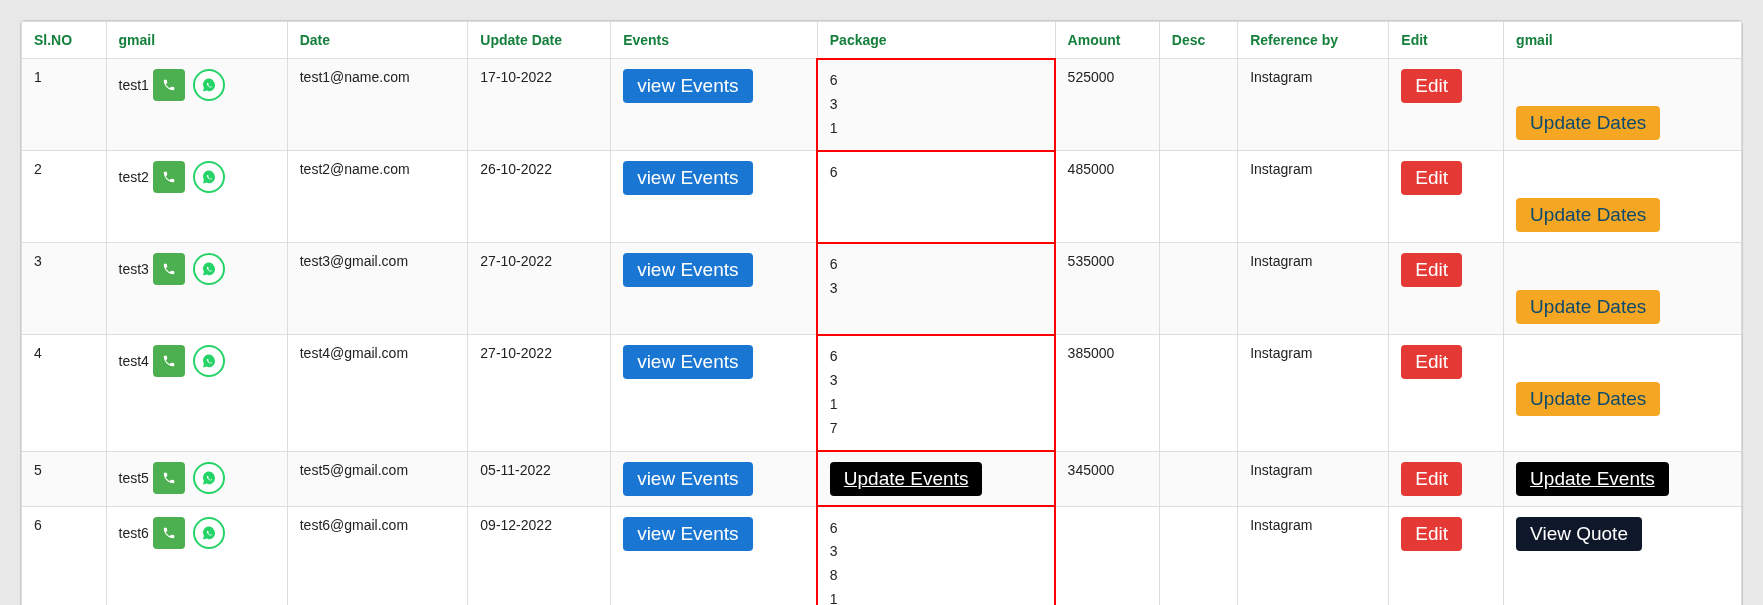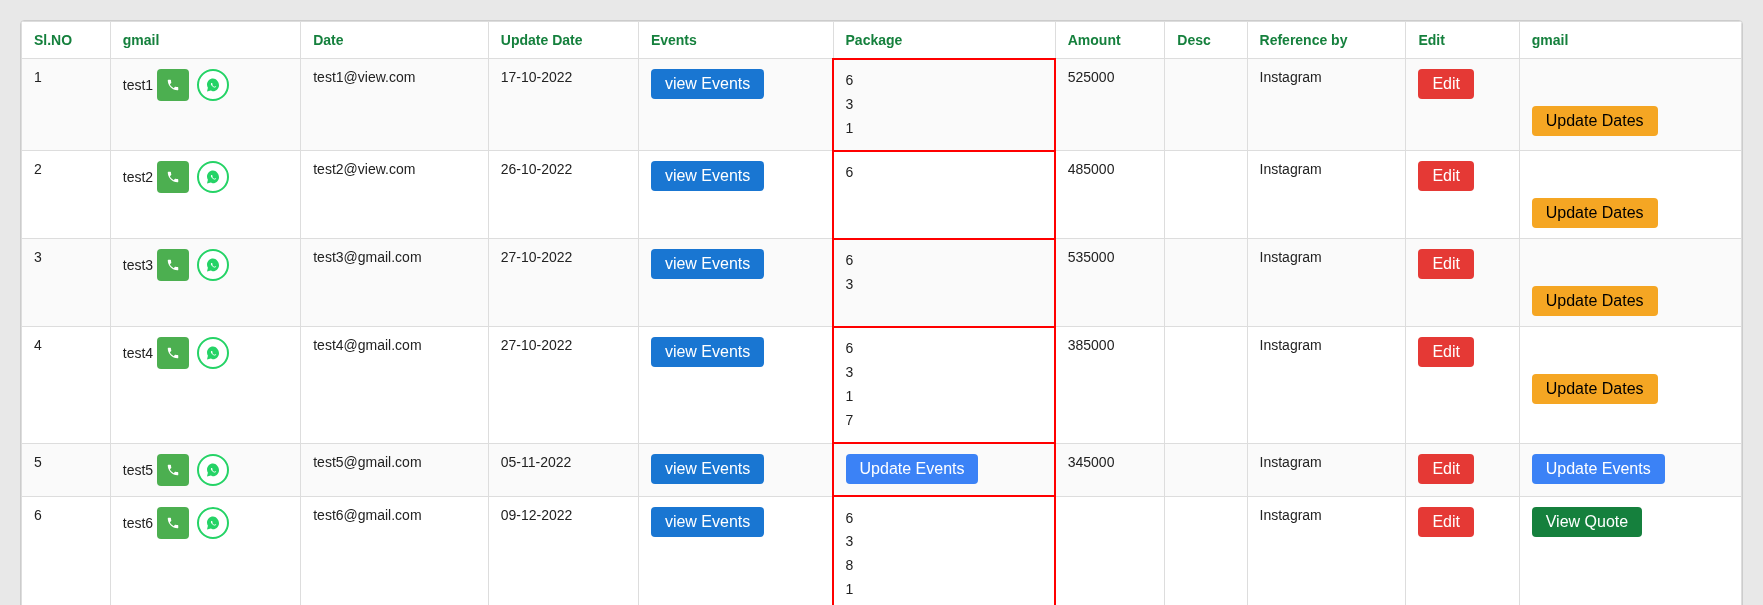--- a/index.html
+++ b/index.html
@@ -43,30 +43,30 @@
     .package-col {
       outline: 2.5px solid red;
       outline-offset: -1px;
     }
     .btn {
       display: inline-block;
       padding: 6px 14px;
       border: none;
       border-radius: 4px;
       cursor: pointer;
-      font-size: 16px;
+      font-size: 19px;
       font-weight: 500;
       color: #fff;
       white-space: nowrap;
     }
     .btn-blue { background: #1976d2; }
     .btn-red { background: #e53935; }
-    .btn-orange { background: #f5a623; color: #000000; margin-top: 37px; }
-    .btn-view-quote { background: #15803d; }
-    .btn-update-events-red { background: #3b82f6; }
+    .btn-orange { background: #f5a623; color: #0c4a6e; margin-top: 37px; }
+    .btn-view-quote { background: #0f172a; }
+    .btn-update-events-red { background: #000000; text-decoration: underline; }
     .icon-btn {
       display: inline-flex;
       align-items: center;
       justify-content: center;
       width: 32px;
       height: 32px;
       border-radius: 4px;
       border: none;
       cursor: pointer;
       font-size: 16px;
@@ -117,21 +117,21 @@
                   <path d="M6.6 10.8c1.4 2.8 3.8 5.1 6.6 6.6l2.2-2.2c.3-.3.7-.4 1-.2 1.1.4 2.3.6 3.6.6.6 0 1 .4 1 1V20c0 .6-.4 1-1 1-9.4 0-17-7.6-17-17 0-.6.4-1 1-1h3.5c.6 0 1 .4 1 1 0 1.3.2 2.5.6 3.6.1.3 0 .7-.2 1L6.6 10.8z"></path>
                 </svg>
               </button>
               <button class="icon-btn icon-whatsapp">
                 <svg width="16" height="16" viewBox="0 0 32 32" fill="#25d366">
                   <path d="M16 3C9.4 3 4 8.4 4 15c0 2.3.6 4.5 1.8 6.4L4 29l7.8-1.8C13.5 28.4 14.7 28.6 16 28.6c6.6 0 12-5.4 12-12S22.6 3 16 3zm5.8 16.6c-.2.6-1.3 1.2-1.8 1.3-.5.1-1 .2-3-.6-2.5-1-4.1-3.5-4.2-3.7-.1-.2-1-1.3-1-2.5 0-1.2.6-1.8.8-2 .2-.2.5-.3.7-.3h.5c.2 0 .4 0 .6.5l.8 2c.1.2.1.4 0 .6l-.5.6c-.1.1-.2.3-.1.5.3.5 1.1 1.6 2.1 2.3 1.1.8 2 1 2.4 1.1.3.1.5 0 .7-.2l.6-.7c.2-.2.3-.2.5-.1l2 .9c.2.1.4.2.4.4z"></path>
                 </svg>
               </button>
             </div>
           </td>
-          <td>test1@view.com</td>
+          <td>test1@name.com</td>
           <td>17-10-2022</td>
           <td><button class="btn btn-blue">view Events</button></td>
           <td class="package-col">
             <div class="package-lines">
               <div>6</div>
               <div>3</div>
               <div>1</div>
             </div>
           </td>
           <td>525000</td>
@@ -150,21 +150,21 @@
                   <path d="M6.6 10.8c1.4 2.8 3.8 5.1 6.6 6.6l2.2-2.2c.3-.3.7-.4 1-.2 1.1.4 2.3.6 3.6.6.6 0 1 .4 1 1V20c0 .6-.4 1-1 1-9.4 0-17-7.6-17-17 0-.6.4-1 1-1h3.5c.6 0 1 .4 1 1 0 1.3.2 2.5.6 3.6.1.3 0 .7-.2 1L6.6 10.8z"></path>
                 </svg>
               </button>
               <button class="icon-btn icon-whatsapp">
                 <svg width="16" height="16" viewBox="0 0 32 32" fill="#25d366">
                   <path d="M16 3C9.4 3 4 8.4 4 15c0 2.3.6 4.5 1.8 6.4L4 29l7.8-1.8C13.5 28.4 14.7 28.6 16 28.6c6.6 0 12-5.4 12-12S22.6 3 16 3zm5.8 16.6c-.2.6-1.3 1.2-1.8 1.3-.5.1-1 .2-3-.6-2.5-1-4.1-3.5-4.2-3.7-.1-.2-1-1.3-1-2.5 0-1.2.6-1.8.8-2 .2-.2.5-.3.7-.3h.5c.2 0 .4 0 .6.5l.8 2c.1.2.1.4 0 .6l-.5.6c-.1.1-.2.3-.1.5.3.5 1.1 1.6 2.1 2.3 1.1.8 2 1 2.4 1.1.3.1.5 0 .7-.2l.6-.7c.2-.2.3-.2.5-.1l2 .9c.2.1.4.2.4.4z"></path>
                 </svg>
               </button>
             </div>
           </td>
-          <td>test2@view.com</td>
+          <td>test2@name.com</td>
           <td>26-10-2022</td>
           <td><button class="btn btn-blue">view Events</button></td>
           <td class="package-col">
             <div class="package-lines">
               <div>6</div>
             </div>
           </td>
           <td>485000</td>
           <td></td>
           <td>Instagram</td>

